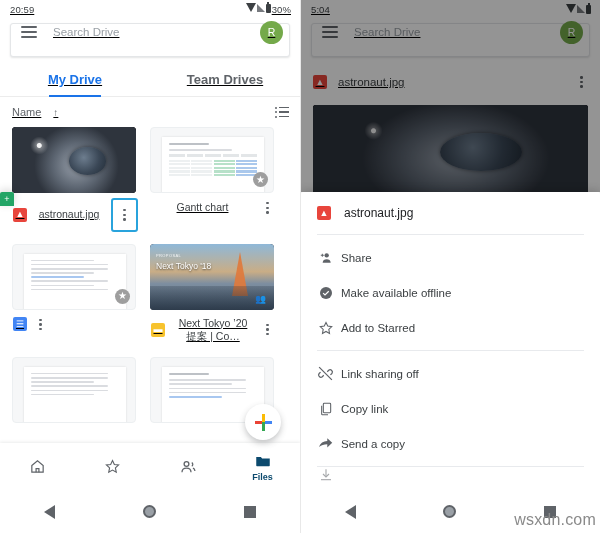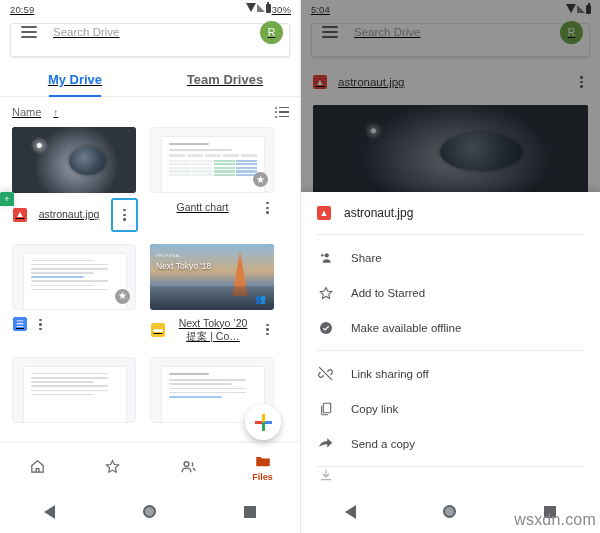--- a/index.html
+++ b/index.html
@@ -253,21 +253,21 @@
     height: 47px; background: #fff;
     box-shadow: 0 -1px 3px rgba(60,64,67,.1);
     display: flex; align-items: center;
     z-index: 5;
   }
   .navitem {
     flex: 1; display: flex; flex-direction: column;
     align-items: center; justify-content: center; gap: 2px;
     cursor: pointer; color: #5f6368;
   }
-  .navitem.active { color: #c2410c; }
+  .navitem.active { color: #0c4a6e; }
   .navlabel { font-size: 9px; font-weight: bold; }
   .nav-ico { height: 18px; display: flex; align-items: center; }
 
   
   .sysnav {
     position: absolute; left: 0; right: 0; bottom: 0;
     height: 43px; background: #fff;
     display: flex; align-items: center; justify-content: space-around;
     z-index: 7;
   }
@@ -312,21 +312,21 @@
     z-index: 4;
     box-shadow: 0 -2px 8px rgba(0,0,0,.16);
   }
   .sheet-header {
     display: flex; align-items: center; gap: 13px;
     padding: 0 16px; height: 42px;
   }
   .sheet-title { font-size: 12px; color: #202124; }
   .divider { height: 1px; background: #e8eaed; margin: 0 16px; }
   .menu-item {
-    display: flex; align-items: center; gap: 17px;
+    display: flex; align-items: center; gap: 7px;
     padding: 0 16px; height: 35px;
     cursor: pointer;
   }
   .menu-ico {
     width: 17px; flex: 0 0 17px;
     display: flex; align-items: center; justify-content: center;
     color: #5f6368;
   }
   .menu-label { font-size: 11.5px; color: #3c4043; }
   .menu-group { padding: 5px 0; }
@@ -632,34 +632,34 @@
             <svg width="16" height="16" viewBox="0 0 24 24" fill="currentColor">
                 <circle cx="13" cy="8" r="3.3"></circle>
                 <path d="M7 19c0-3.3 2.7-5 6-5s6 1.7 6 5z"></path>
                 <path d="M4.2 7.2h1.6V5.6h1.4v1.6h1.6v1.4H7.2v1.6H5.8V8.6H4.2z"></path>
               </svg>
           </span>
           <span class="menu-label">Share</span>
         </div>
         <div class="menu-item">
           <span class="menu-ico">
-            <svg width="16" height="16" viewBox="0 0 24 24" fill="none" stroke="currentColor" stroke-width="1.6">
-                <path d="M12 3.6l2.6 5.5 6 .8-4.4 4.2 1.1 6-5.3-2.9-5.3 2.9 1.1-6L3.4 9.9l6-.8z"></path>
-              </svg>
-          </span>
-          <span class="menu-label">Add to Starred</span>
-        </div>
-        <div class="menu-item">
-          <span class="menu-ico">
             <svg width="16" height="16" viewBox="0 0 24 24" fill="currentColor">
                 <circle cx="12" cy="12" r="9"></circle>
                 <path d="M7.7 12.2l2.8 2.8 5.6-5.6" stroke="#fff" stroke-width="1.8" fill="none"></path>
               </svg>
           </span>
           <span class="menu-label">Make available offline</span>
+        </div>
+        <div class="menu-item">
+          <span class="menu-ico">
+            <svg width="16" height="16" viewBox="0 0 24 24" fill="none" stroke="currentColor" stroke-width="1.6">
+                <path d="M12 3.6l2.6 5.5 6 .8-4.4 4.2 1.1 6-5.3-2.9-5.3 2.9 1.1-6L3.4 9.9l6-.8z"></path>
+              </svg>
+          </span>
+          <span class="menu-label">Add to Starred</span>
         </div>
       </div>
 
       <div class="divider"></div>
 
       <div class="menu-group">
         <div class="menu-item">
           <span class="menu-ico">
             <svg width="17" height="17" viewBox="0 0 24 24" fill="none" stroke="currentColor" stroke-width="1.7">
                 <path d="M9.5 14.5l-2 2a3.2 3.2 0 01-4.5-4.5l2-2"></path>

